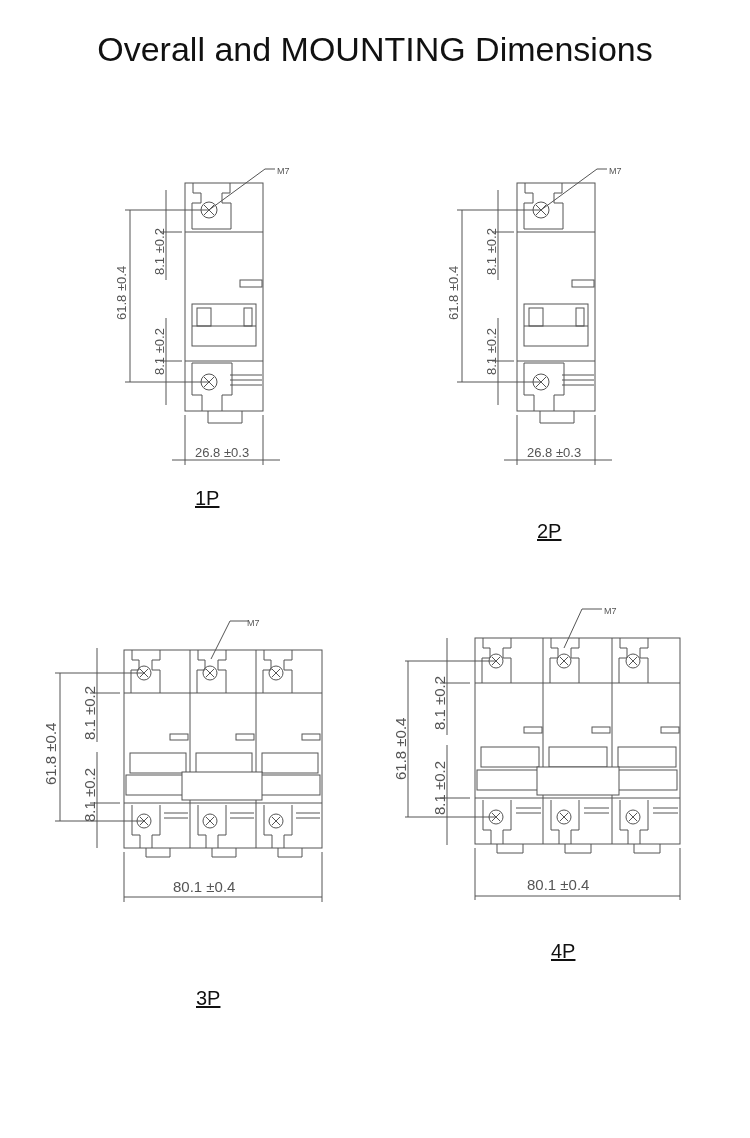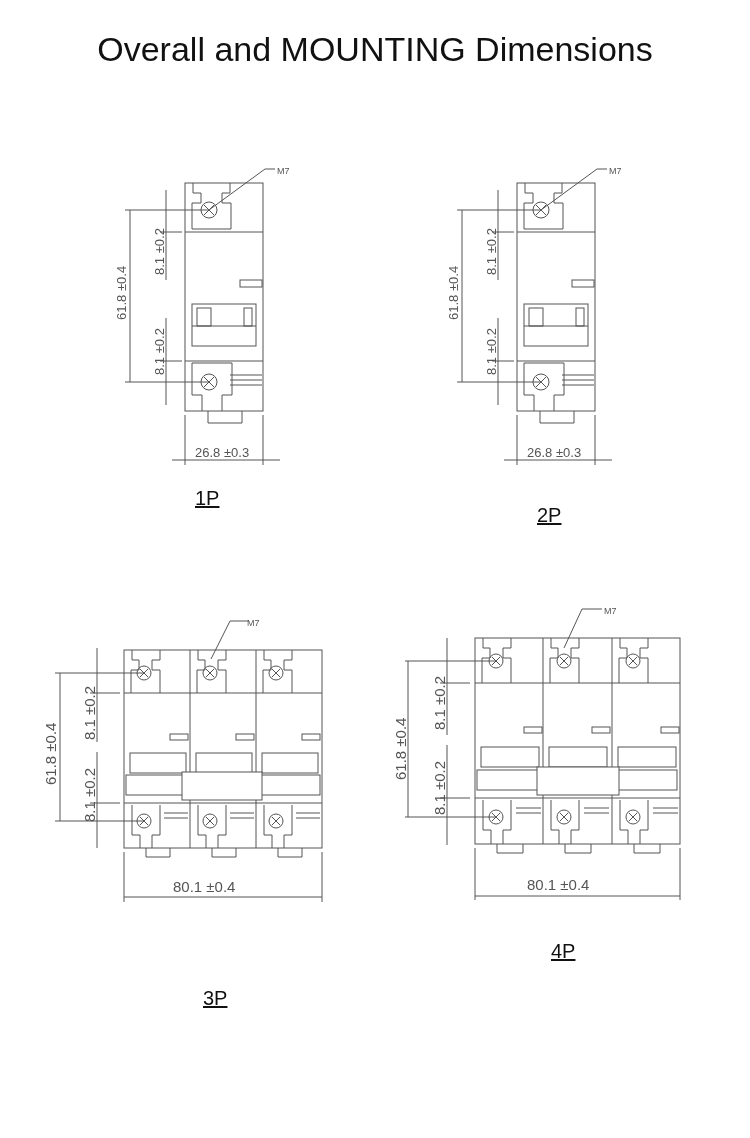--- a/index.html
+++ b/index.html
@@ -87,21 +87,21 @@
     <line x1="85" y1="265" x2="85" y2="315"></line>
     <line x1="163" y1="265" x2="163" y2="315"></line>
     <line x1="72" y1="310" x2="180" y2="310"></line>
   </g>
   <text x="177" y="24" font-size="9">M7</text>
   <text transform="translate(26,170) rotate(-90)" font-size="13">61.8 ±0.4</text>
   <text transform="translate(64,125) rotate(-90)" font-size="13">8.1 ±0.2</text>
   <text transform="translate(64,225) rotate(-90)" font-size="13">8.1 ±0.2</text>
   <text x="95" y="307" font-size="13">26.8 ±0.3</text>
 </svg>
-<div class="label" style="left:537px;top:504px">2P</div>
+<div class="label" style="left:537px;top:520px">2P</div>
 
 <svg class="drawing" style="left:40px;top:600px" width="300" height="320" viewBox="0 0 300 320">
   <g stroke="#555" stroke-width="1" fill="none">
     <rect x="84" y="50" width="198" height="198"></rect>
     <line x1="150" y1="50" x2="150" y2="248"></line>
     <line x1="216" y1="50" x2="216" y2="248"></line>
     <line x1="84" y1="93" x2="282" y2="93"></line>
     <line x1="84" y1="203" x2="282" y2="203"></line>
     <g id="p3a">
       <path d="M92 50 v10 h7 v10 h-8 v23 M120 93 v-23 h-8 v-10 h8 v-10"></path>
@@ -131,21 +131,21 @@
     <line x1="84" y1="252" x2="84" y2="302"></line>
     <line x1="282" y1="252" x2="282" y2="302"></line>
     <line x1="84" y1="297" x2="282" y2="297"></line>
   </g>
   <text x="207" y="26" font-size="9">M7</text>
   <text transform="translate(16,185) rotate(-90)" font-size="15">61.8 ±0.4</text>
   <text transform="translate(55,140) rotate(-90)" font-size="15">8.1 ±0.2</text>
   <text transform="translate(55,222) rotate(-90)" font-size="15">8.1 ±0.2</text>
   <text x="133" y="292" font-size="15">80.1 ±0.4</text>
 </svg>
-<div class="label" style="left:203px;top:987px">3P</div>
+<div class="label" style="left:196px;top:987px">3P</div>
 
 <svg class="drawing" style="left:380px;top:590px" width="320" height="320" viewBox="0 0 320 320">
   <g stroke="#555" stroke-width="1" fill="none">
     <rect x="95" y="48" width="205" height="206"></rect>
     <line x1="163" y1="48" x2="163" y2="254"></line>
     <line x1="232" y1="48" x2="232" y2="254"></line>
     <line x1="95" y1="93" x2="300" y2="93"></line>
     <line x1="95" y1="208" x2="300" y2="208"></line>
     <g id="p4a">
       <path d="M103 48 v10 h7 v10 h-8 v25 M131 93 v-25 h-8 v-10 h8 v-10"></path>

